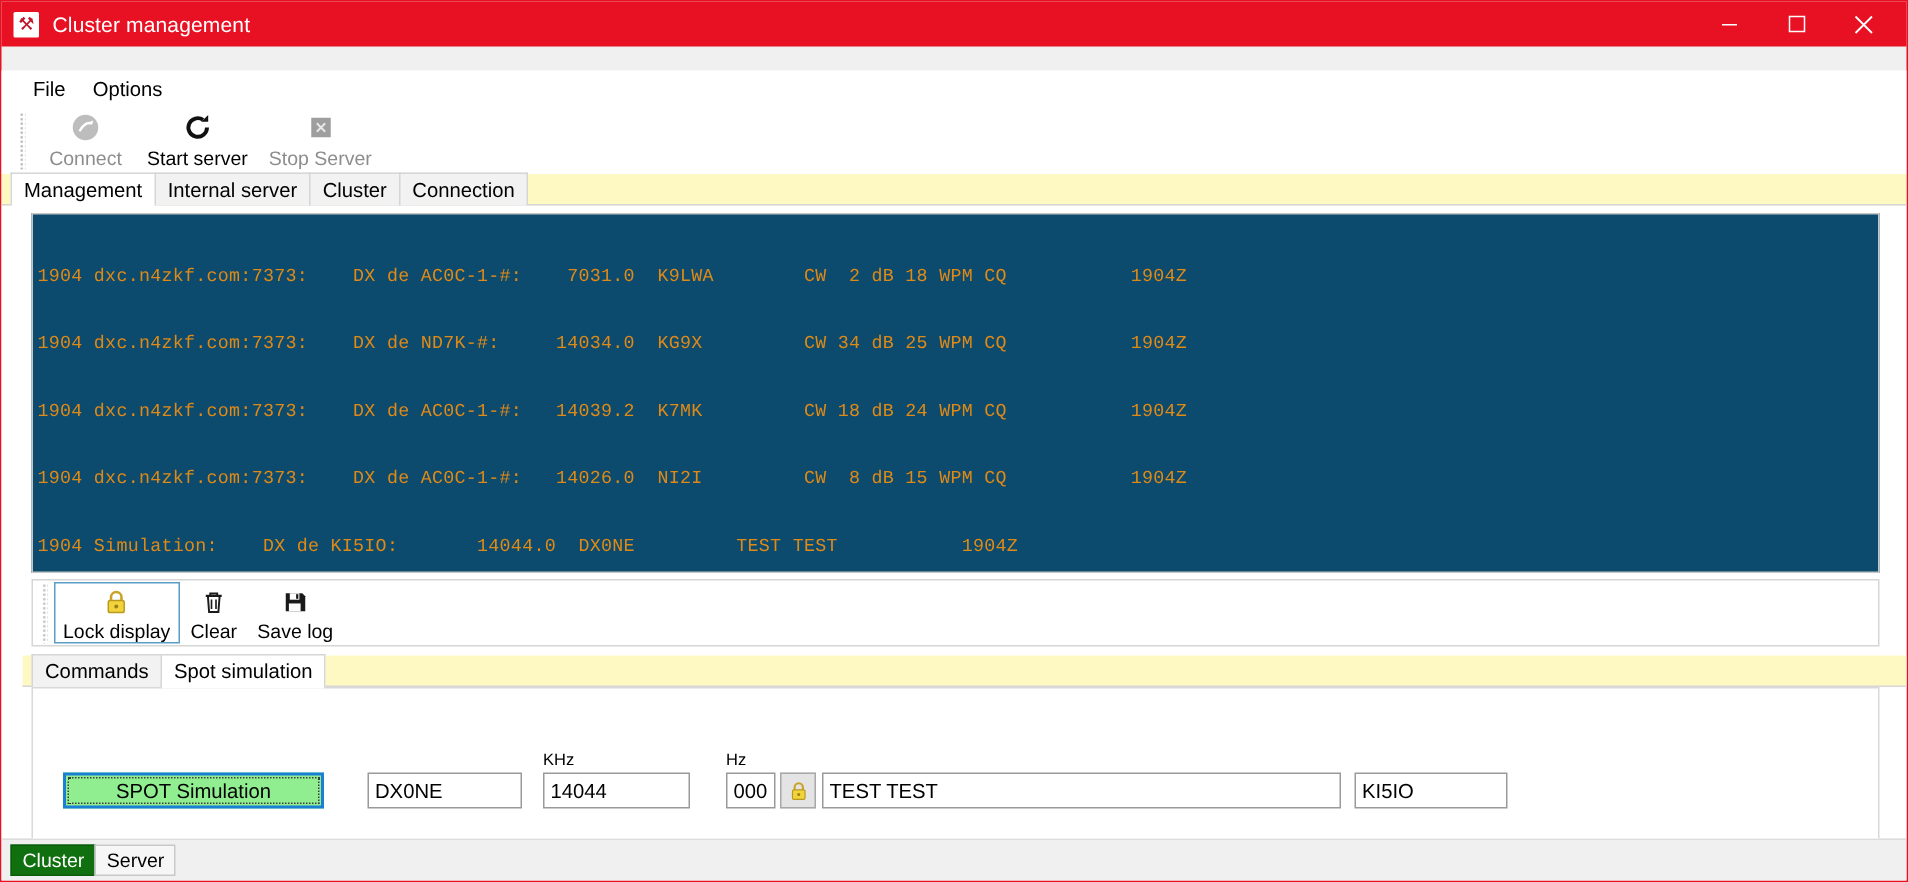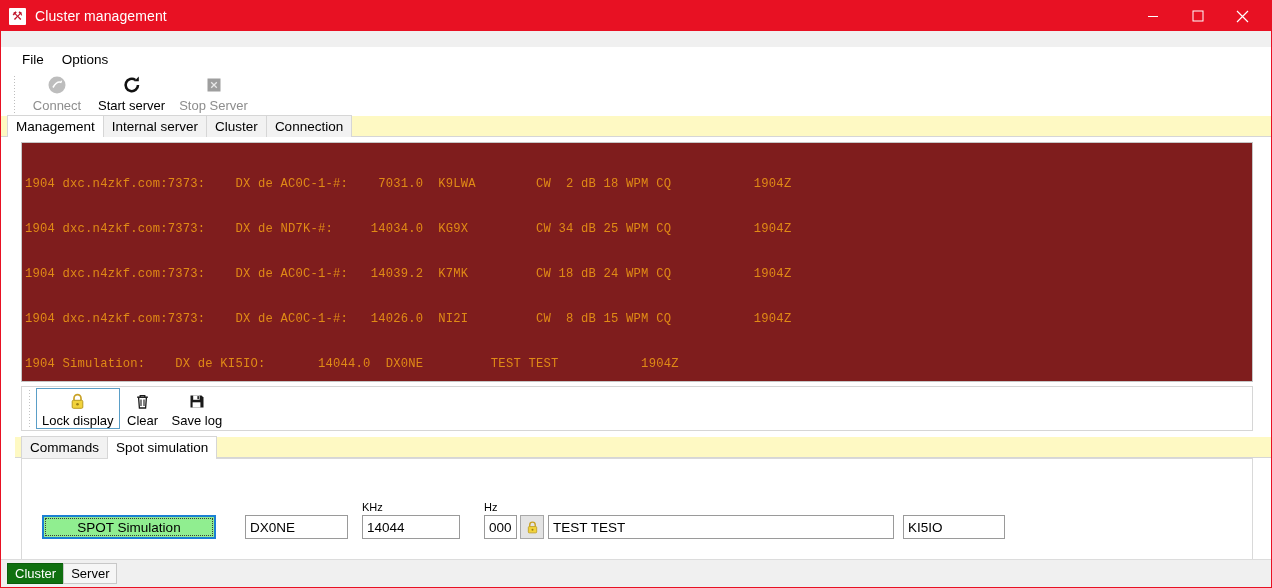--- a/index.html
+++ b/index.html
@@ -195,21 +195,21 @@
     display: flex;
     flex-direction: column;
     padding: 0;
     overflow: hidden;
   }
 
   
   #log-wrap {
     margin: 5px 18px 0 20px;
     border: 1px solid #c6c6c6;
-    background: #7f1d1d;
+    background: #0c4a6e;
     height: 240px;
     box-sizing: border-box;
     overflow: hidden;
     flex: 0 0 auto;
   }
   #log {
     font-family: "Liberation Mono", "DejaVu Sans Mono", monospace;
     font-size: 12.2px;
     line-height: 15px;
     color: #e08a16;

